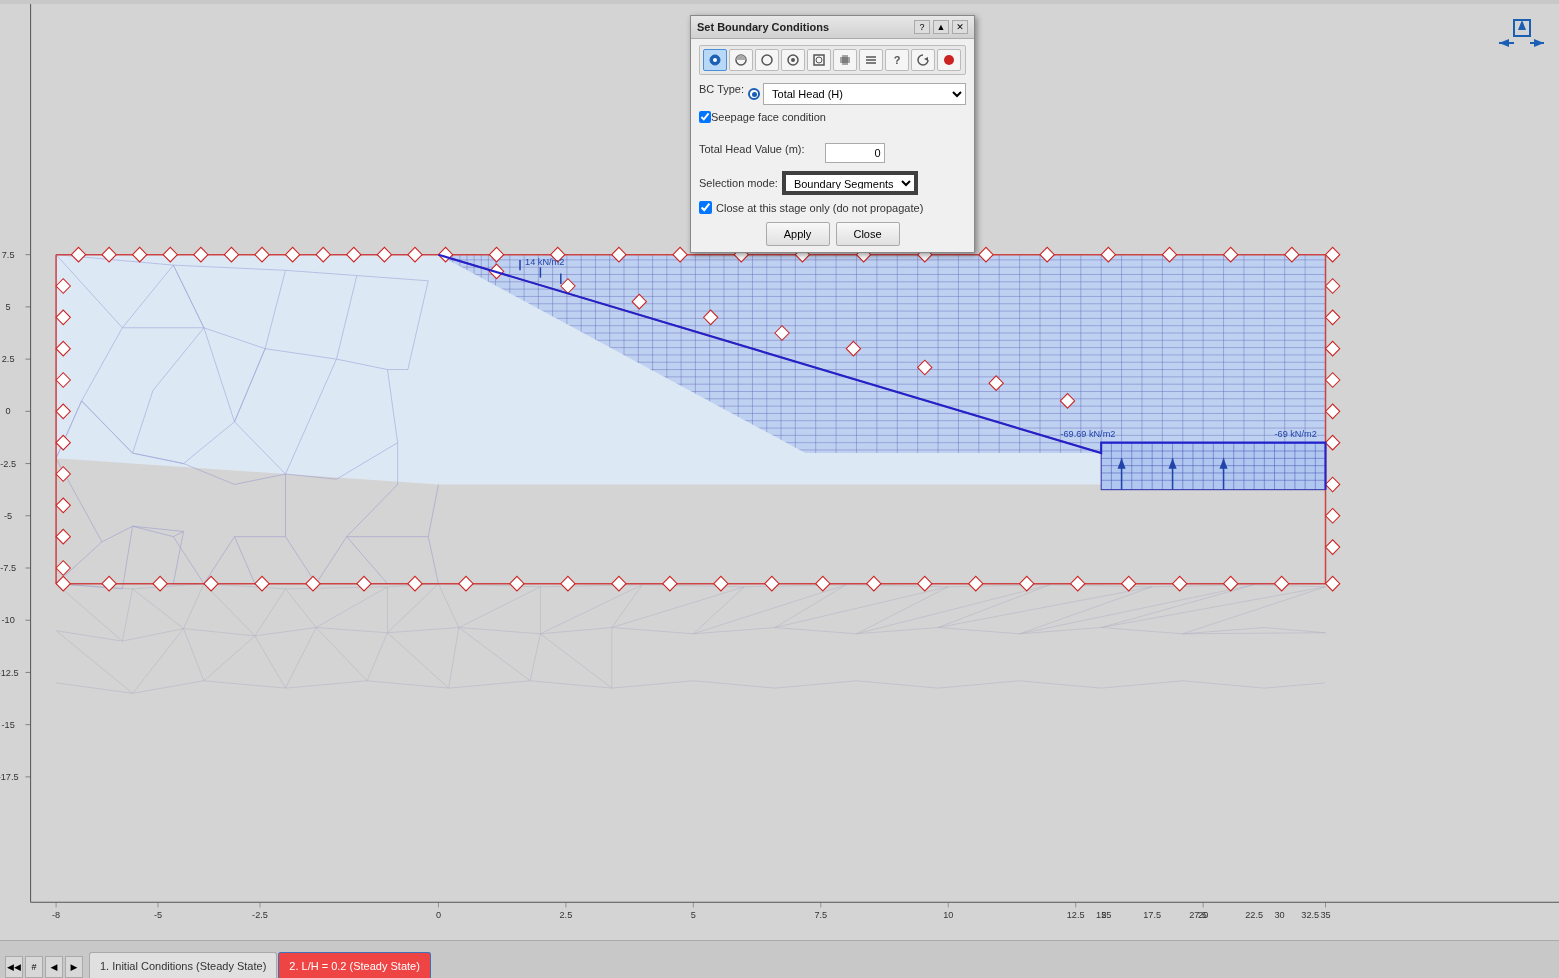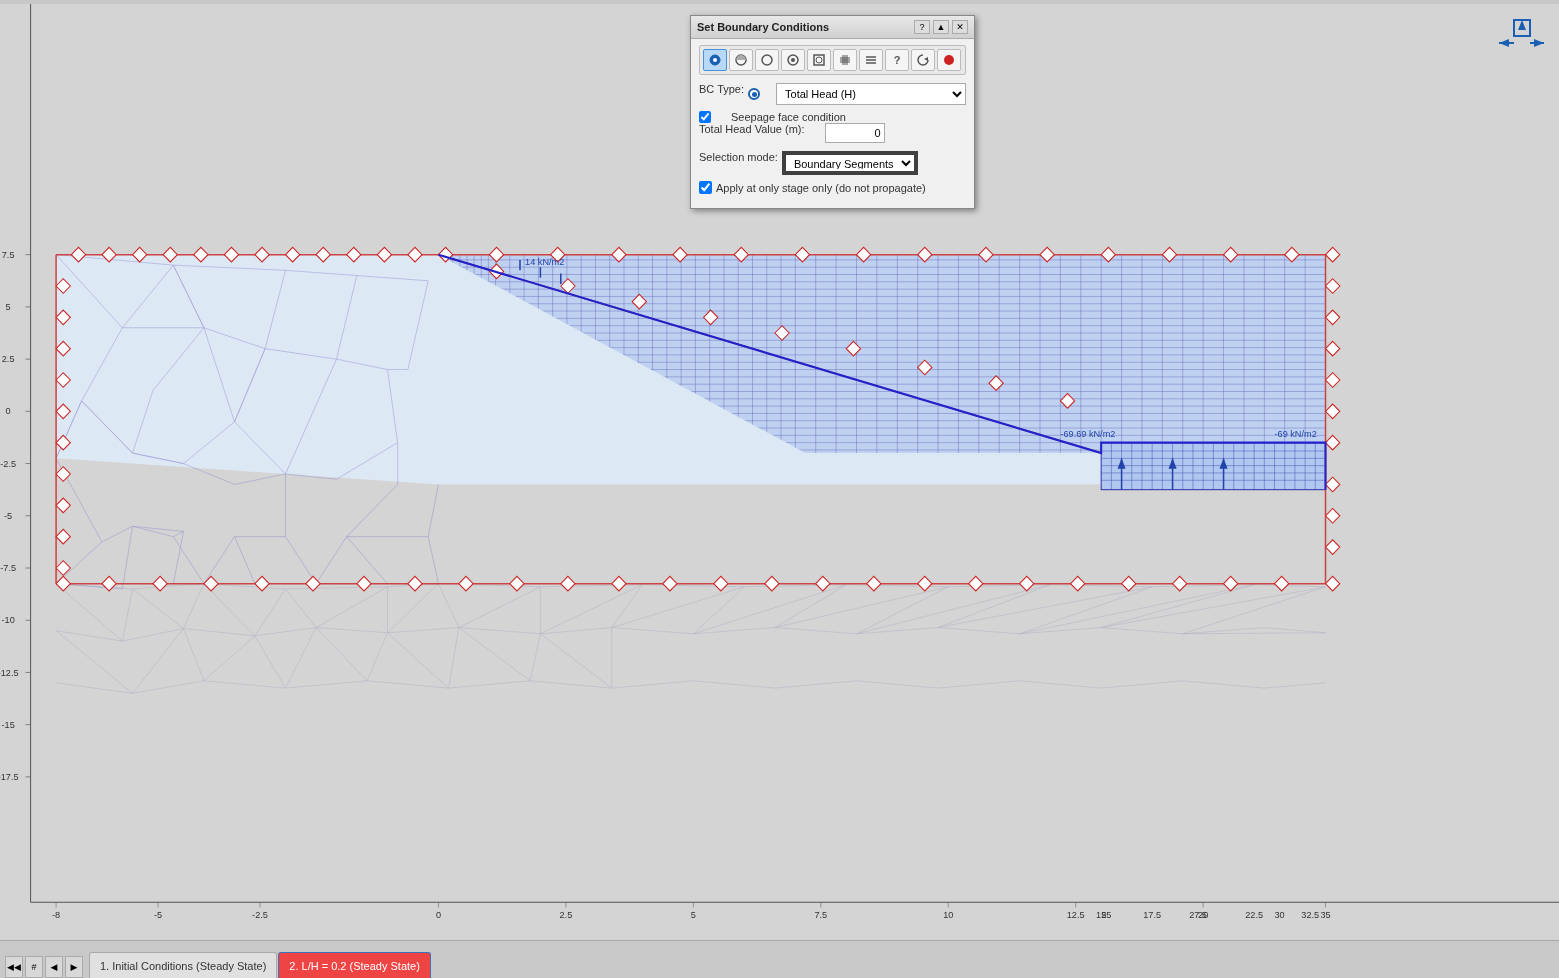--- a/index.html
+++ b/index.html
@@ -142,22 +142,22 @@
       width: 5px;
       height: 5px;
       border-radius: 50%;
       background: #1a5fb4;
     }
 
     
     .checkbox-row {
       display: flex;
       align-items: center;
-      gap: 20px;
-      margin-bottom: 0;
+      gap: 0;
+      margin-bottom: 20px;
     }
 
     .checkbox-row input[type=checkbox] {
       width: 12px;
       height: 12px;
     }
 
     
     .value-row {
       display: flex;
@@ -172,20 +172,21 @@
       border: 1px solid #aaa;
       background: white;
       text-align: right;
       padding-right: 3px;
       font-size: 11px;
     }
 
     
     .selection-row {
       display: flex;
+      align-items: center;
       margin-bottom: 6px;
       gap: 4px;
     }
 
     .selection-select {
       font-size: 11px;
       padding: 2px 4px;
       border: 4px solid #404040;
       background: white;
       height: 24px;
@@ -873,21 +874,21 @@
       </div>
       <div class="toolbar-btn">
         <svg width="14" height="14" viewBox="0 0 14 14">
             <circle cx="7" cy="7" r="5" fill="#cc2222"></circle>
           </svg>
       </div>
     </div>
 
     <div class="form-row">
       <span class="form-label">BC Type:</span>
-      <div style="display:flex;align-items:center;gap:16px;flex:1;">
+      <div style="display:flex;align-items:center;gap:3px;flex:1;">
         <div class="radio-icon"></div>
         <select class="bc-type-select">
           <option>Total Head (H)</option>
           <option>Pressure Head</option>
           <option>Total Flux</option>
           <option>Unit Flux</option>
         </select>
       </div>
     </div>
 
@@ -905,23 +906,27 @@
       <span class="form-label">Selection mode:</span>
       <select class="selection-select">
         <option>Boundary Segments</option>
         <option>Nodes</option>
         <option>Elements</option>
       </select>
     </div>
 
     <div class="stage-row">
       <input type="checkbox" checked="" id="stage-cb" style="">
-      <label for="stage-cb" class="form-label">Apply at only stage only (do not propagate)</label>
+      <label for="stage-cb" class="form-label">Close at this stage only (do not propagate)</label>
     </div>
 
+    <div class="button-row">
+      <button class="action-btn">Apply</button>
+      <button class="action-btn">Close</button>
+    </div>
   </div>
 </div>
 
 <div id="tab-bar">
   <div style="display:flex;align-items:center;margin-right:4px;">
     <div class="tab-nav-btn">◀◀</div>
     <div class="tab-nav-btn">#</div>
     <div class="tab-nav-btn">◀</div>
     <div class="tab-nav-btn">▶</div>
   </div>

